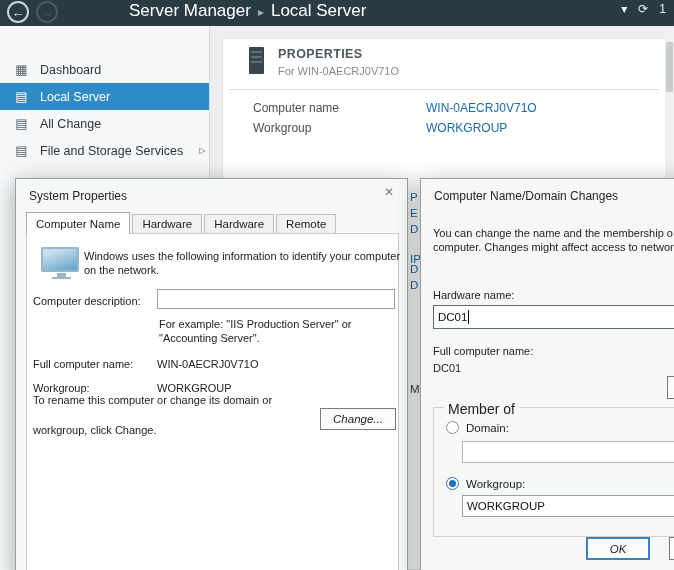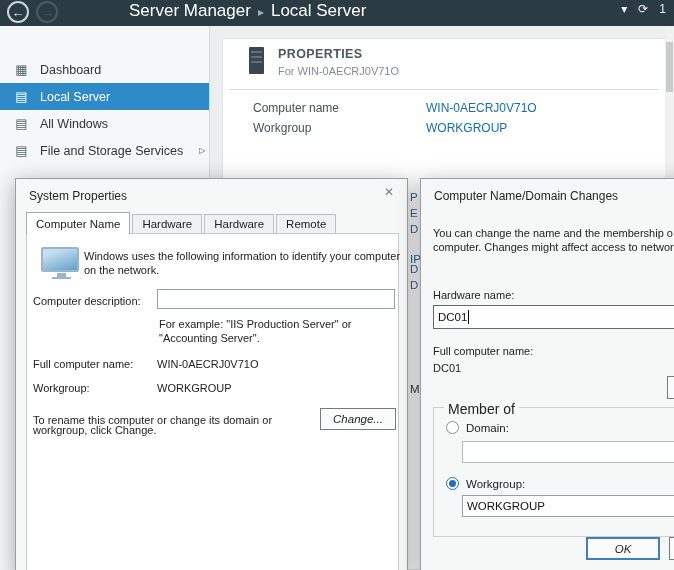--- a/index.html
+++ b/index.html
@@ -109,21 +109,21 @@
     <div class="side-item">
       <span class="ic">▦</span>
       <span>Dashboard</span>
     </div>
     <div class="side-item sel">
       <span class="ic">▤</span>
       <span>Local Server</span>
     </div>
     <div class="side-item">
       <span class="ic">▤</span>
-      <span>All Windows</span>
+      <span>All Change</span>
     </div>
     <div class="side-item">
       <span class="ic">▤</span>
       <span>File and Storage Services</span>
       <span class="chev">▷</span>
     </div>
   </div>
 
   <div class="tile">
     <div class="tile-head">
@@ -178,21 +178,21 @@
 
       <div class="txt" style="left:132px; top:84px">For example: "IIS Production Server" or</div>
       <div class="txt" style="left:132px; top:98px">"Accounting Server".</div>
 
       <div class="txt" style="left:6px; top:124px">Full computer name:</div>
       <div class="txt" style="left:130px; top:124px">WIN-0AECRJ0V71O</div>
 
       <div class="txt" style="left:6px; top:148px">Workgroup:</div>
       <div class="txt" style="left:130px; top:148px">WORKGROUP</div>
 
-      <div class="txt" style="left:6px; top:180px">To rename this computer or change its domain or</div>
+      <div class="txt" style="left:6px; top:160px">To rename this computer or change its domain or</div>
       <div class="txt" style="left:6px; top:190px">workgroup, click Change.</div>
 
       <div class="btn" style="left:293px; top:174px; width:76px; height:22px">Change...</div>
     </div>
   </div>
 
   <div class="dialog namechg">
     <div class="dlg-title">Computer Name/Domain Changes</div>
 
     <div class="txt" style="left:12px; top:62px">computer. Changes might affect access to networ</div>
@@ -218,17 +218,17 @@
       </div>
       <input class="field" style="left: 28px; top: 33px; width: 240px; height: 22px; border-color: rgb(179, 184, 187);" value="">
 
       <div class="radio-row" style="left:12px; top:69px">
         <span class="radio sel"></span>
         <span>Workgroup:</span>
       </div>
       <input class="field" style="left: 28px; top: 87px; width: 240px; height: 22px;" value="WORKGROUP">
     </div>
 
-    <div class="btn btn-default" style="left:165px; top:358px; width:74px; height:23px">OK</div>
+    <div class="btn btn-default" style="left:165px; top:358px; width:64px; height:23px">OK</div>
     <div class="btn" style="left:248px; top:358px; width:74px; height:23px"></div>
   </div>
 
 </div>
 
 </body></html>

